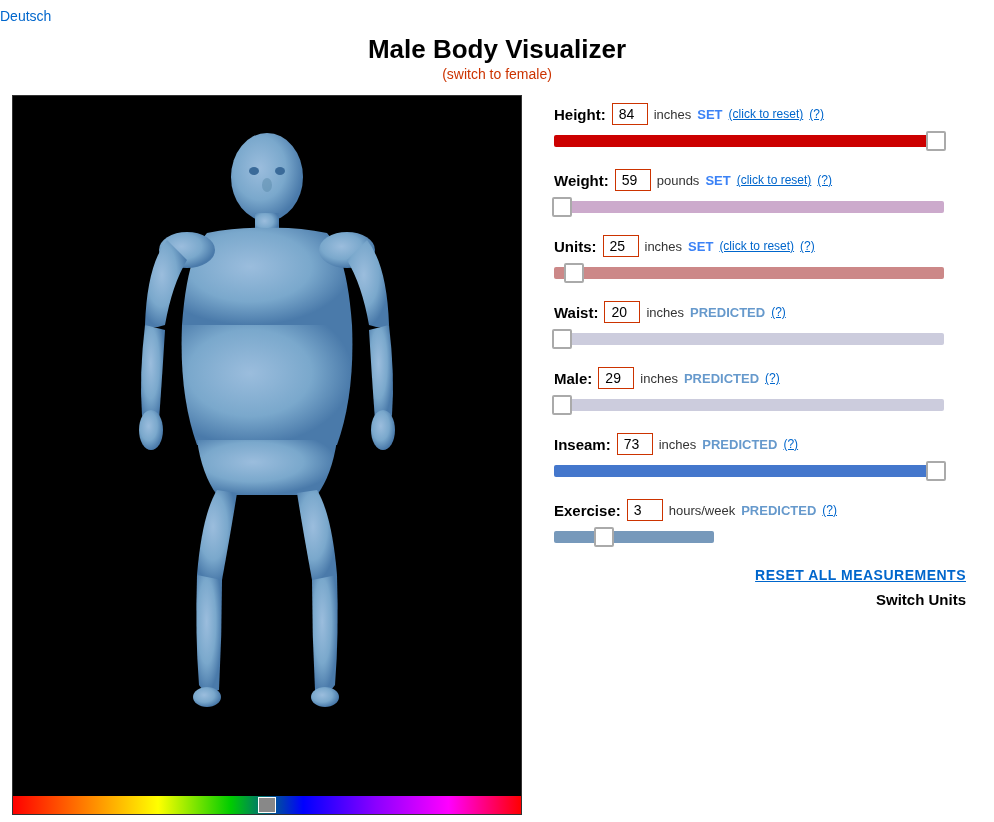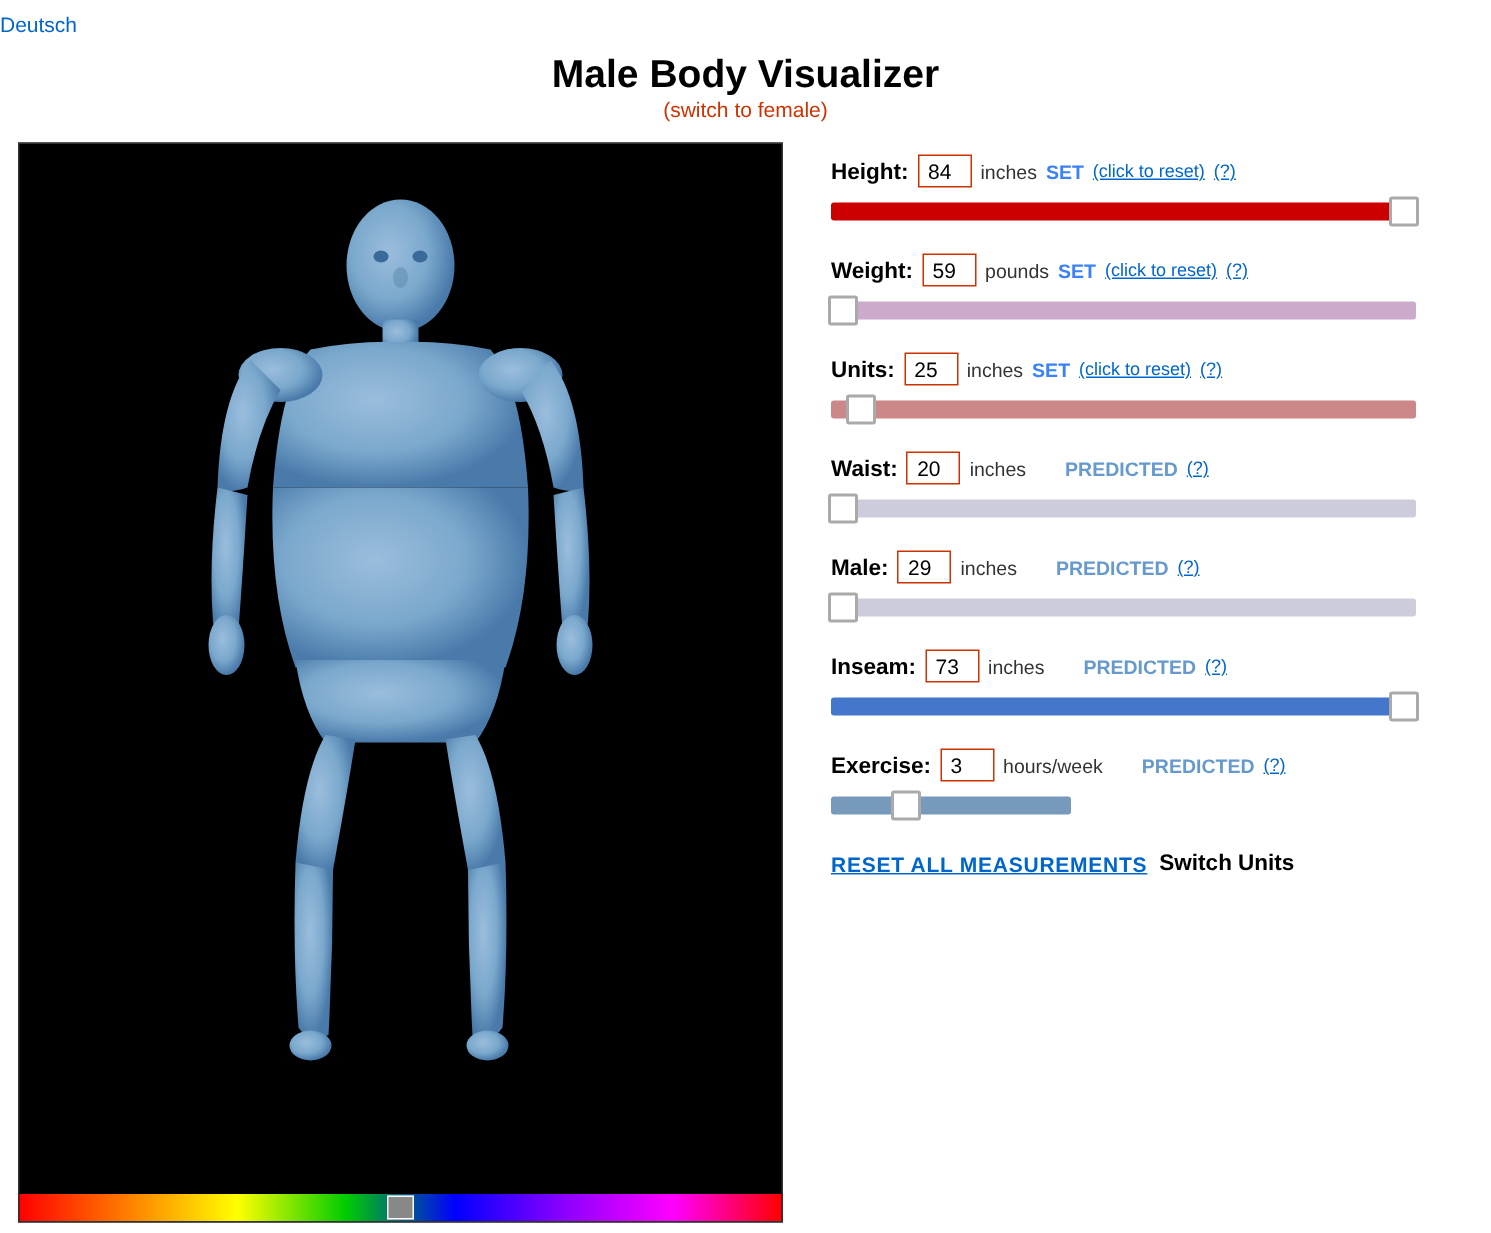--- a/index.html
+++ b/index.html
@@ -149,21 +149,20 @@
       font-size: 12px;
       color: #0066cc;
       text-decoration: underline;
       cursor: pointer;
     }
 
     .ctrl-predicted {
       font-size: 13px;
       font-weight: bold;
       color: #6699cc;
-      margin-left: 20px;
     }
 
     
     .slider-container {
       position: relative;
       height: 20px;
       display: flex;
       align-items: center;
     }
 
@@ -226,21 +225,21 @@
     
     .hips-thumb { left: -2px; }
     
     .inseam-thumb { right: -2px; }
     
     .exercise-thumb { left: 40px; }
 
     .bottom-actions {
       margin-top: 20px;
       display: flex;
-      flex-direction: row;
+      flex-direction: column;
       align-items: flex-end;
       gap: 8px;
     }
 
     .reset-all-btn {
       color: #0066cc;
       font-size: 14px;
       font-weight: bold;
       text-decoration: underline;
       cursor: pointer;

